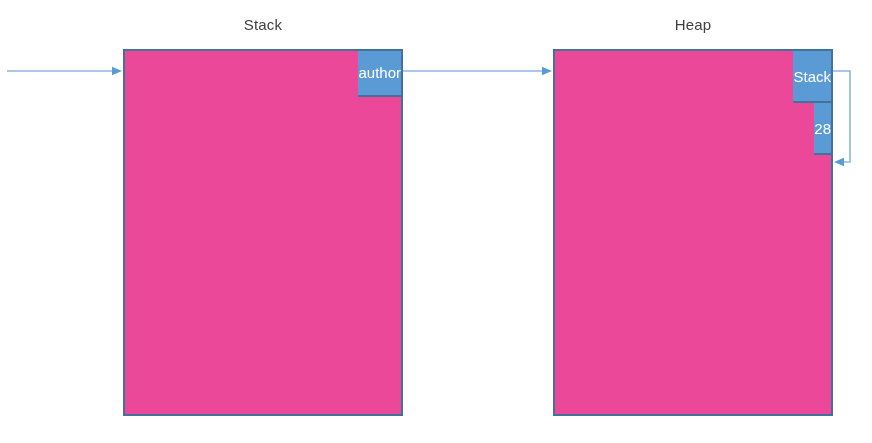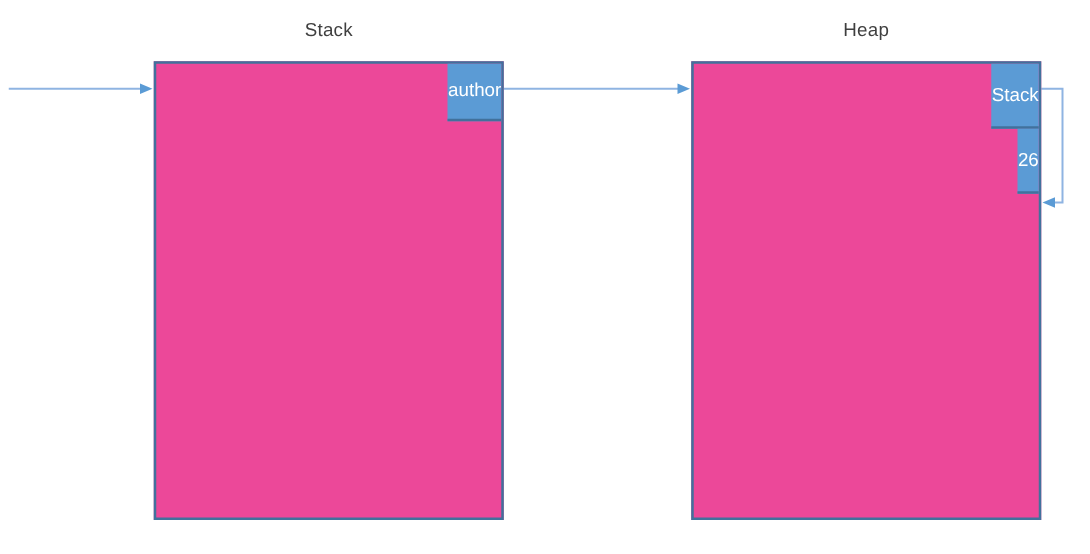--- a/index.html
+++ b/index.html
@@ -111,21 +111,21 @@
     <div class="mem-row">
       <span></span>
     </div>
   </div>
 
   <div class="mem-table heap-table">
     <div class="mem-row">
       <span>Stack</span>
     </div>
     <div class="mem-row">
-      <span>26</span>
+      <span>28</span>
     </div>
     <div class="mem-row">
       <span></span>
     </div>
     <div class="mem-row">
       <span></span>
     </div>
     <div class="mem-row">
       <span></span>
     </div>

